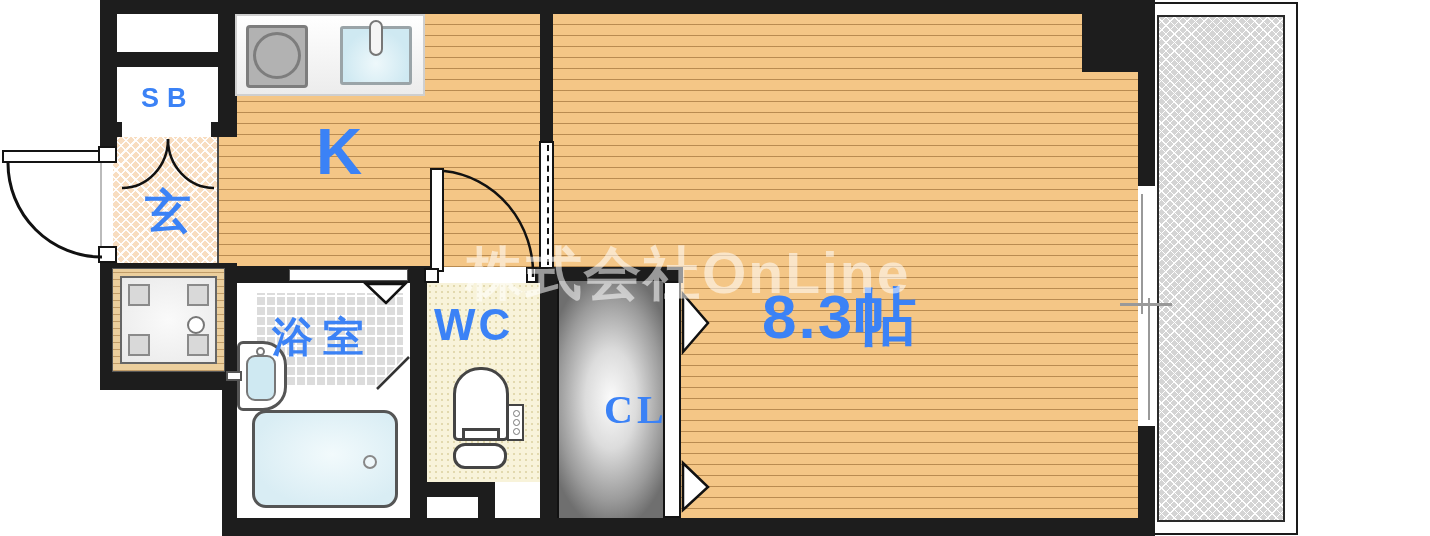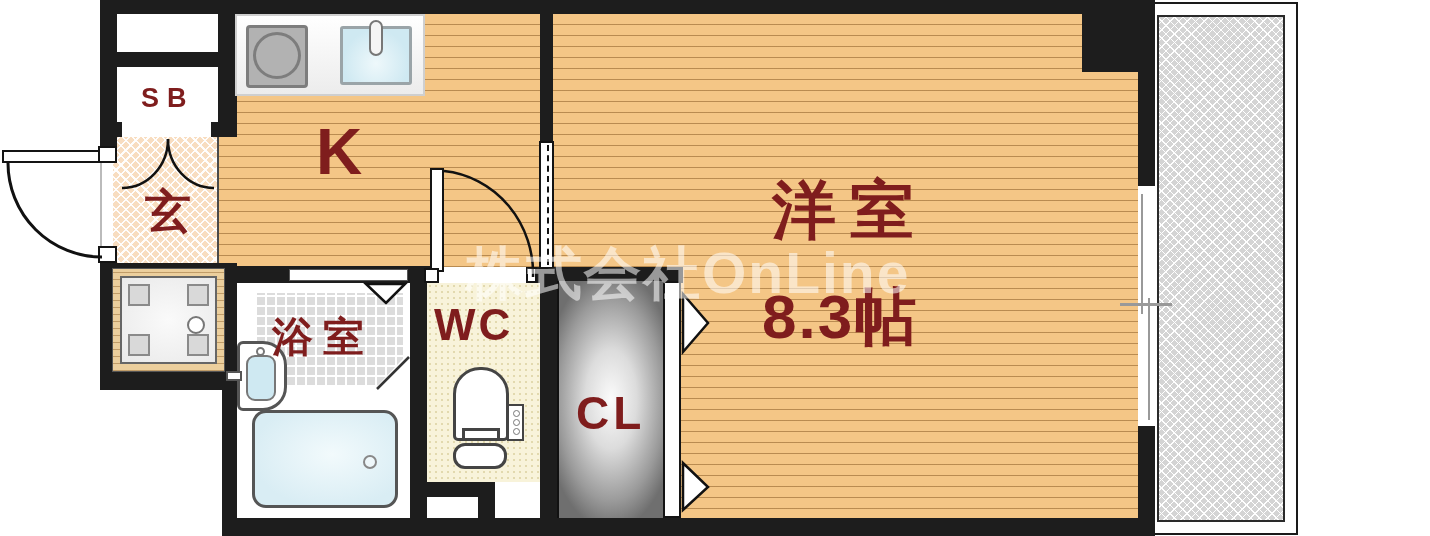--- a/index.html
+++ b/index.html
@@ -23,21 +23,21 @@
           repeating-linear-gradient(90deg,#fff 0 2px,transparent 2px 10px),
           repeating-linear-gradient(0deg,#fff 0 2px,transparent 2px 10px);}
   .dots{background-color:#f8f3da;
         background-image:radial-gradient(circle,#e2d9ae 1px,transparent 1.3px);
         background-size:6px 6px;}
   .pan-wood{background-color:#eccf9d;
         background-image:repeating-linear-gradient(0deg,rgba(140,95,40,.45) 0 1px,transparent 1px 7px);
         border:1px solid #555;box-sizing:border-box;}
   .wall{background:#1d1d1d;}
   .whitebar{background:#fff;border:2px solid #141414;box-sizing:border-box;}
-  .lbl{position:absolute;color:#7f1d1d;font-weight:bold;line-height:1;white-space:nowrap;}
+  .lbl{position:absolute;color:#3b82f6;font-weight:bold;line-height:1;white-space:nowrap;}
   .cl-grad{background:radial-gradient(ellipse 65% 55% at 50% 50%,#fbfbfb 0%,#dcdcdc 38%,#9a9a9a 78%,#6f6f6f 100%);
            border-left:2px solid #111;box-sizing:border-box;}
   .counter{background:linear-gradient(180deg,#ffffff,#ececec);border:2px solid #cfcfcf;box-sizing:border-box;}
   svg{position:absolute;left:0;top:0;}
   .wm{position:absolute;color:rgba(255,255,255,.55);font-weight:bold;letter-spacing:2px;z-index:60;}
 </style>
 </head>
 <body>
 
 <div class="stage">
@@ -139,21 +139,20 @@
     <path d="M 444 171 A 99 103 0 0 1 533 277" fill="none" stroke="#111" stroke-width="2.5"></path>
     <polygon points="366,284 405,284 386,303" fill="#fff" stroke="#111" stroke-width="2.5"></polygon>
     <line x1="377" y1="389" x2="409" y2="357" stroke="#333" stroke-width="2.5"></line>
     <polygon points="683,294 683,352 708,323" fill="#fff" stroke="#111" stroke-width="2.5"></polygon>
     <polygon points="683,463 683,510 708,487" fill="#fff" stroke="#111" stroke-width="2.5"></polygon>
   </svg>
 
   <div class="lbl" style="left:141px;top:85px;font-size:27px;letter-spacing:8px;">SB</div>
   <div class="lbl" style="left:145px;top:188px;font-size:46px;">玄</div>
   <div class="lbl" style="left:316px;top:120px;font-size:64px;">K</div>
-  <div class="lbl" style="left:772px;top:178px;font-size:64px;letter-spacing:14px;">洋室</div>
   <div class="lbl" style="left:728px;top:286px;font-size:62px;letter-spacing:2px;margin-left:34px;">8.3帖</div>
   <div class="lbl" style="left:434px;top:303px;font-size:44px;letter-spacing:3px;">WC</div>
   <div class="lbl" style="left:272px;top:317px;font-size:41px;letter-spacing:10px;">浴室</div>
-  <div class="lbl" style="left:576px;top:390px;font-size:46px;letter-spacing:4px;">CL</div>
+  <div class="lbl" style="left:604px;top:390px;font-size:40px;letter-spacing:4px;font-family:Liberation Serif, serif;">CL</div>
 
   <div class="wm" style="left:466px;top:236px;font-size:57px;">株式会社OnLine</div>
 
 </div>
 
 </body></html>

